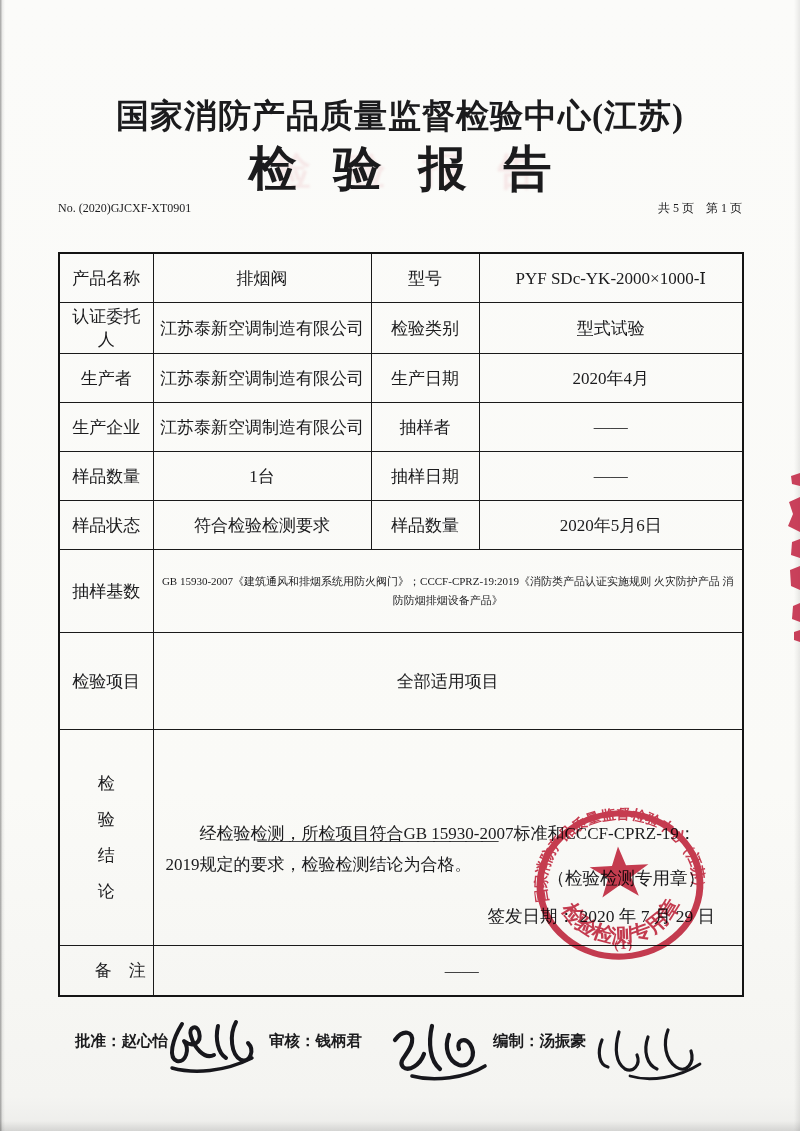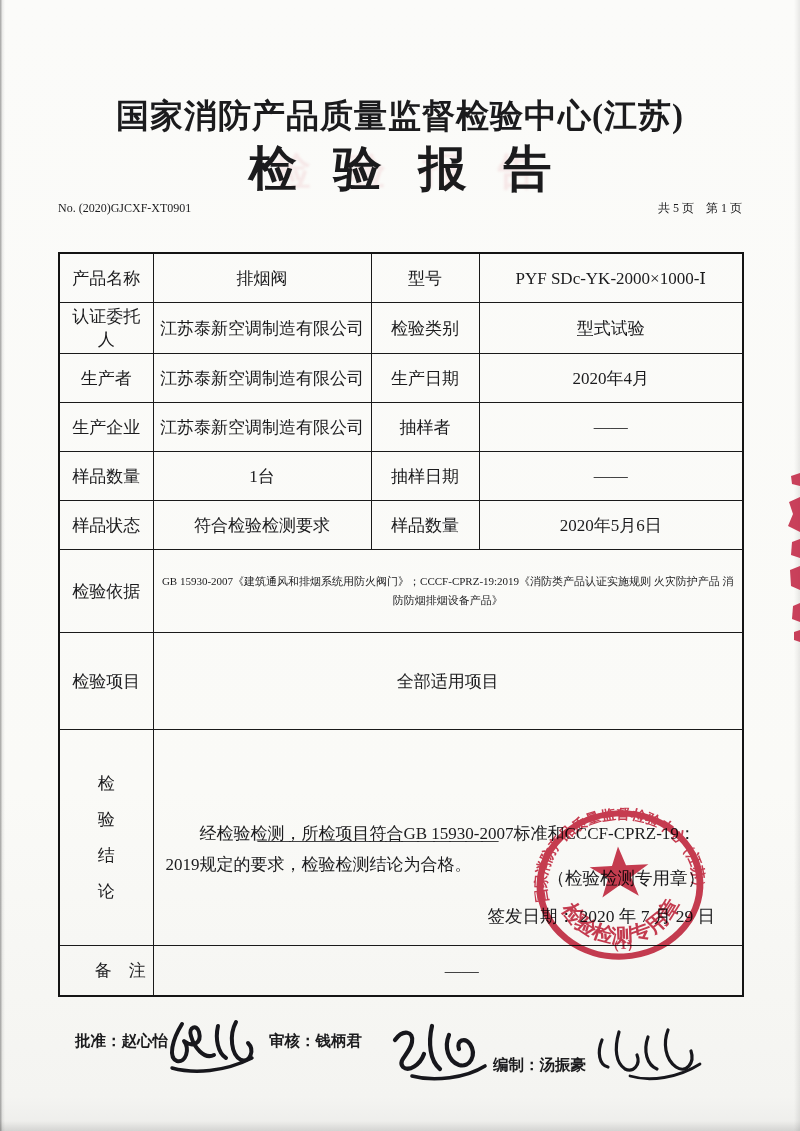--- a/index.html
+++ b/index.html
@@ -132,21 +132,21 @@
         <td class="lbl">抽样日期</td>
         <td class="val">——</td>
       </tr>
       <tr class="r48">
         <td class="lbl">样品状态</td>
         <td class="val">符合检验检测要求</td>
         <td class="lbl">样品数量</td>
         <td class="val">2020年5月6日</td>
       </tr>
       <tr class="rbasis">
-        <td class="lbl">检验依据</td>
+        <td class="lbl">抽样基数</td>
         <td class="valL basisCell" colspan="3">GB 15930-2007《建筑通风和排烟系统用防火阀门》；CCCF-CPRZ-19:2019《消防类产品认证实施规则 火灾防护产品 消防防烟排烟设备产品》</td>
       </tr>
       <tr class="ritems">
         <td class="lbl">检验项目</td>
         <td class="valL" colspan="3">全部适用项目</td>
       </tr>
       <tr class="rconc">
         <td class="lbl">
           <div class="vlabel">
             <span>检</span>
@@ -212,21 +212,21 @@
     </div>
     <span class="sig-label" style="left:253px;top:19px;">审核：钱柄君</span>
     <div class="sig" style="left:366px;top:8px;">
       <svg width="108" height="64" viewBox="0 0 108 64">
         <path stroke-width="4.2" d="M13 20 C21 9, 32 11, 30 22 C28 34, 15 40, 21 47 C27 52, 38 45, 42 34"></path>
         <path stroke-width="4.2" d="M50 6 C46 23, 48 41, 58 49"></path>
         <path stroke-width="4.2" d="M67 15 C62 27, 66 41, 77 45 C88 48, 95 35, 88 24 C83 17, 74 20, 77 29"></path>
         <path stroke-width="3.6" d="M30 56 C52 62, 84 58, 103 46"></path>
       </svg>
     </div>
-    <span class="sig-label" style="left:477px;top:19px;margin-top:24px;">编制：汤振豪</span>
+    <span class="sig-label" style="left:477px;top:19px;">编制：汤振豪</span>
     <div class="sig" style="left:572px;top:12px;">
       <svg width="118" height="60" viewBox="0 0 118 60">
         <path stroke-width="3.2" d="M14 16 C9 28, 11 41, 20 43"></path>
         <path stroke-width="3.2" d="M31 8 C26 25, 28 39, 37 45 C45 49, 53 41, 49 31"></path>
         <path stroke-width="3.2" d="M60 13 C55 27, 59 41, 69 45"></path>
         <path stroke-width="3.2" d="M80 6 C75 19, 77 35, 88 43 C98 50, 107 39, 103 27"></path>
         <path stroke-width="2.8" d="M42 52 C62 58, 90 54, 112 40"></path>
       </svg>
     </div>
   </div>

